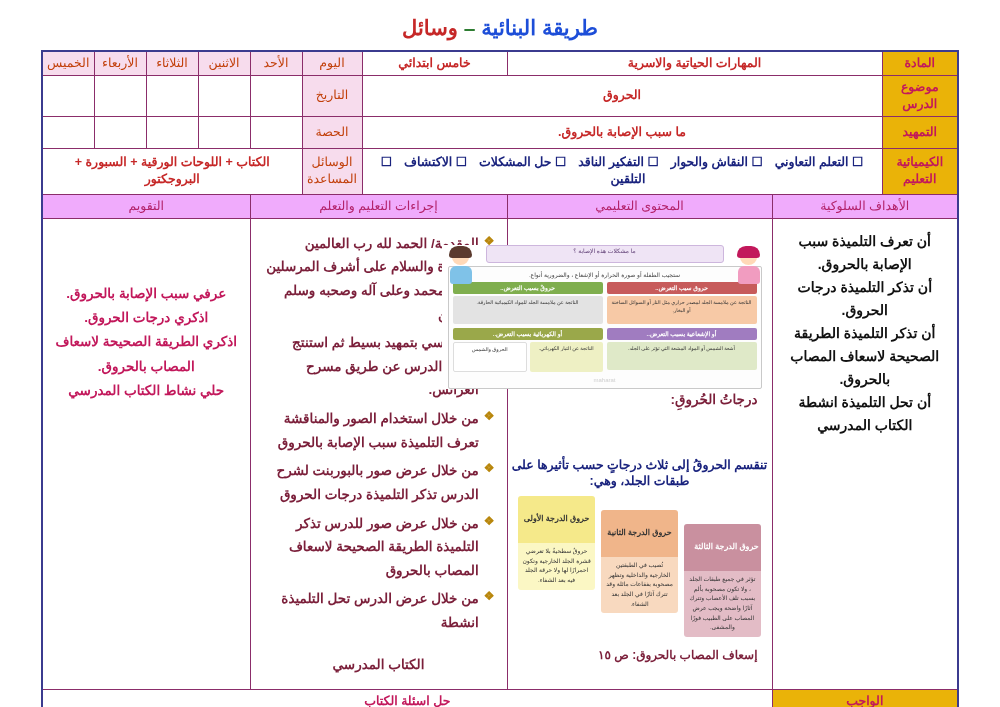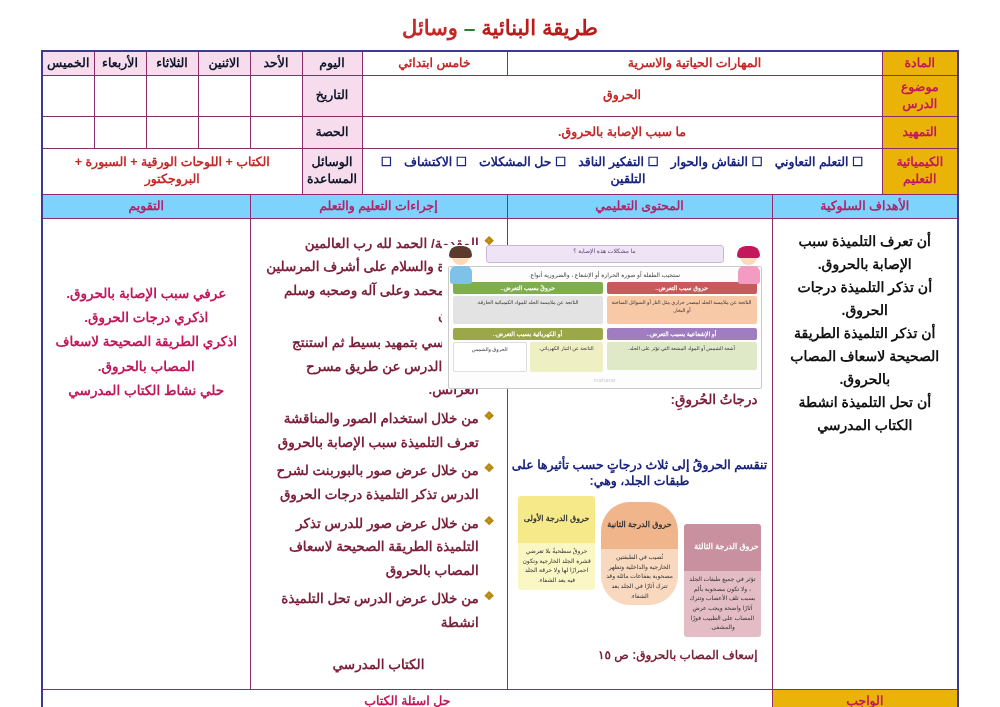--- a/index.html
+++ b/index.html
@@ -34,22 +34,22 @@
   }
   table.sheet td{
     border:1px solid #8b2d6a;
     padding:3px 4px;
     vertical-align:middle;
     text-align:center;
     font-size:12.5px;
     line-height:1.35;
   }
   .lbl{background:#eab308;color:#c2185b;font-weight:bold;width:76px;}
-  .yellow{background:#7dd3fc;color:#b3236b;font-weight:bold;}
-  .daycell{background:#f7dced;color:#0f172a;font-weight:bold;}
+  .yellow{background:#f0abfc;color:#b3236b;font-weight:normal;}
+  .daycell{background:#f7dced;color:#c2410c;font-weight:normal;}
   .plain{background:#ffffff;}
   .red-t{color:#c62828;font-weight:bold;}
   .small{font-size:11.5px;}
   .objectives{
     color:#111;
     font-weight:bold;
     font-size:14px;
     line-height:1.65;
     text-align:center;
     padding:8px 6px;
@@ -130,33 +130,33 @@
   .degrees-sub{
     color:#1a237e;font-size:12.5px;text-align:center;margin-bottom:6px;font-weight:bold;margin-top:47px;
   }
   .cards{display:flex;gap:6px;justify-content:center;align-items:flex-start;padding:0 4px;}
   .card{width:31%;border-radius:3px;overflow:hidden;}
   .card .ch{font-size:8px;font-weight:bold;color:#333;padding:18px 2px;text-align:center;}
   .card .cb{font-size:6px;color:#333;padding:4px;line-height:1.6;text-align:center;}
   .c1 .ch{background:#f5e98a;} .c1 .cb{background:#fbf7c4;}
   .c2 .ch{background:#f0b58a;} .c2 .cb{background:#f8d9bf;}
   .c3 .ch{background:#c9909f;color:#fff;text-align:right;} .c3 .cb{background:#e3bcc6;}
-  .card.c1{margin-top:0;} .card.c2{margin-top:6px;border-radius:29px;} .card.c3{margin-top:28px;}
+  .card.c1{margin-top:0;} .card.c2{margin-top:14px;} .card.c3{margin-top:28px;}
   .ref{
     color:#7b1f3a;font-weight:bold;font-size:12px;text-align:right;margin:10px 10px 2px 0;
   }
   .footer-note{color:#c2185b;font-weight:bold;font-size:12.5px;}
 </style>
 </head>
 <body>
 
 <div class="page">
 
   <div class="title">
-    <span class="green" style="color:#b91c1c">طريقة البنائية</span>
+    <span class="green" style="color:#1d4ed8">طريقة البنائية</span>
     <span style="color:#2e7d32">–</span>
     <span class="red">وسائل</span>
   </div>
 
   <table class="sheet">
     <colgroup>
       <col style="width:76px">
         <col style="width:110px">
         <col style="width:265px">
       <col style="width:145px">

